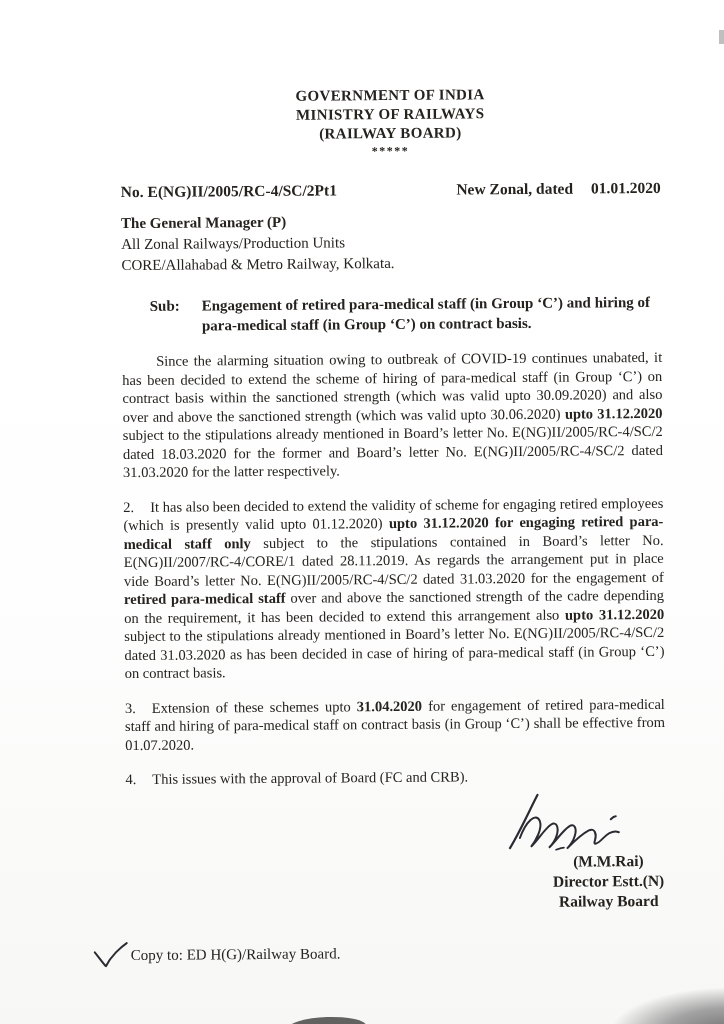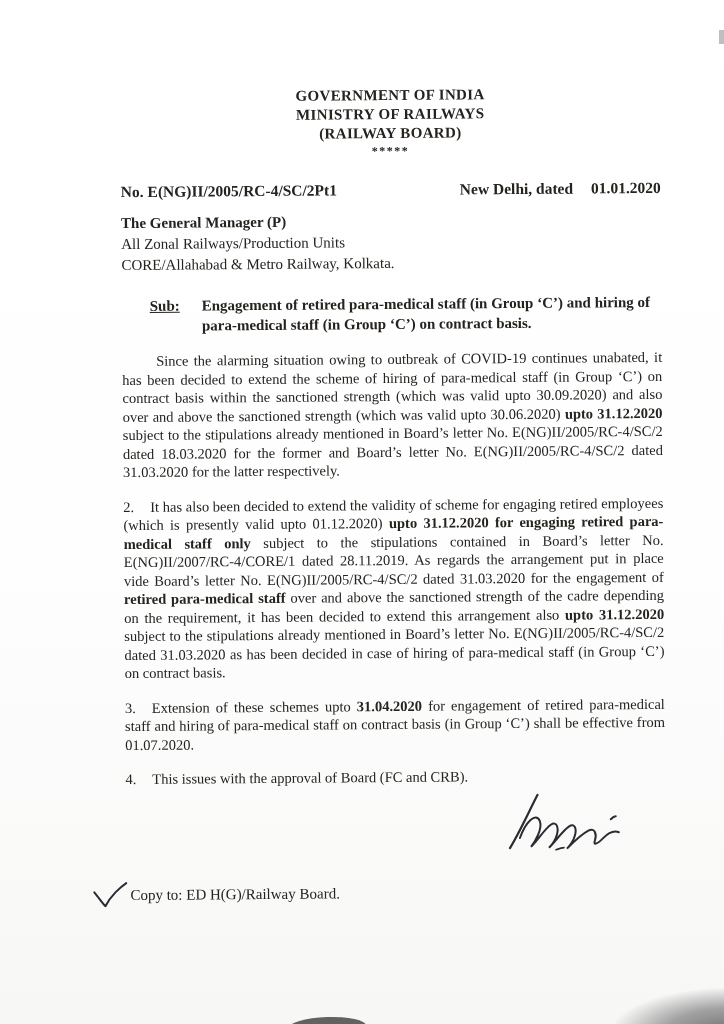--- a/index.html
+++ b/index.html
@@ -19,21 +19,21 @@
   .stars { font-size:12px; line-height:12px; letter-spacing:1.5px; margin-top:2px; font-weight:700; }
 
   .ref-row { margin-top:24px; display:flex; justify-content:space-between; align-items:baseline;
              font-weight:700; font-size:15.5px; }
   .ref-right { display:inline-flex; gap:18px; }
 
   .addressee { margin-top:12px; font-size:15px; line-height:21px; }
   .addressee .bold { font-weight:700; }
 
   .subject { margin-top:20px; margin-left:28px; display:flex; font-weight:700; font-size:15px; line-height:20px; }
-  .subject .label { flex:0 0 52px;text-decoration:underline; }
+  .subject .label { flex:0 0 52px; }
   .subject .subj-text { flex:1; }
 
   .para { margin-top:16px; font-size:14.5px; line-height:18.5px; text-align:justify; }
   .para.indent { text-indent:34px; }
   .pnum { margin-right:16px; }
   .para b { font-weight:700; }
 
   .sig-block { margin-top:4px; display:flex; flex-direction:column; align-items:flex-end; }
   .sig-scribble { margin:0 34px 0 0; }
   .sig-text { font-weight:700; font-size:15.5px; line-height:20px; text-align:center; margin-right:2px; }
@@ -57,21 +57,21 @@
     <header class="letterhead">
       <div>GOVERNMENT OF INDIA</div>
       <div>MINISTRY OF RAILWAYS</div>
       <div>(RAILWAY BOARD)</div>
       <div class="stars">*****</div>
     </header>
 
     <div class="ref-row">
       <span>No. E(NG)II/2005/RC-4/SC/2Pt1</span>
       <span class="ref-right">
-        <span>New Delhi, dated</span>
+        <span>New Zonal, dated</span>
         <span>01.01.2020</span>
       </span>
     </div>
 
     <div class="addressee">
       <div class="bold">The General Manager (P)</div>
       <div>All Zonal Railways/Production Units</div>
       <div>CORE/Allahabad &amp; Metro Railway, Kolkata.</div>
     </div>
 
@@ -88,20 +88,25 @@
 
     <p class="para"><span class="pnum">4.</span><span><span>This issues with the approval of Board (FC and CRB).</span></span></p>
 
     <div class="sig-block">
       <svg class="sig-scribble" width="128" height="62" viewBox="0 0 128 62" fill="none">
         <path d="M6 58 C 16 42, 26 20, 34 5" stroke="#2b2b33" stroke-width="2.2" stroke-linecap="round" fill="none"></path>
         <path d="M16 48 C 22 32, 32 22, 36 31 C 39 39, 31 52, 27 57 C 35 49, 41 39, 47 35 C 53 31, 55 38, 53 45 C 51 52, 47 56, 45 58 C 53 50, 59 41, 65 37 C 71 33, 73 39, 71 46 C 69 53, 65 57, 63 59 C 71 51, 79 44, 85 41 C 91 38, 93 45, 91 51 C 89 56, 93 55, 99 49 C 104 44, 110 41, 115 43" stroke="#2b2b33" stroke-width="2" stroke-linecap="round" fill="none"></path>
         <path d="M107 30 C 109 28, 111 27, 112 27" stroke="#2b2b33" stroke-width="2" stroke-linecap="round" fill="none"></path>
         <path d="M52 60 C 55 59, 58 58, 60 58" stroke="#2b2b33" stroke-width="1.6" stroke-linecap="round" fill="none"></path>
       </svg>
+      <div class="sig-text">
+        <div>(M.M.Rai)</div>
+        <div>Director Estt.(N)</div>
+        <div>Railway Board</div>
+      </div>
     </div>
 
     <div class="copy-row">
       <svg class="tick" width="36" height="26" viewBox="0 0 36 26" fill="none">
         <path d="M2 11 C 6 16, 10 22, 13 25 C 18 15, 28 6, 34 2" stroke="#2b2b33" stroke-width="2" stroke-linecap="round" fill="none"></path>
       </svg>
       <span>Copy to: ED H(G)/Railway Board.</span>
     </div>
 
   </div>

